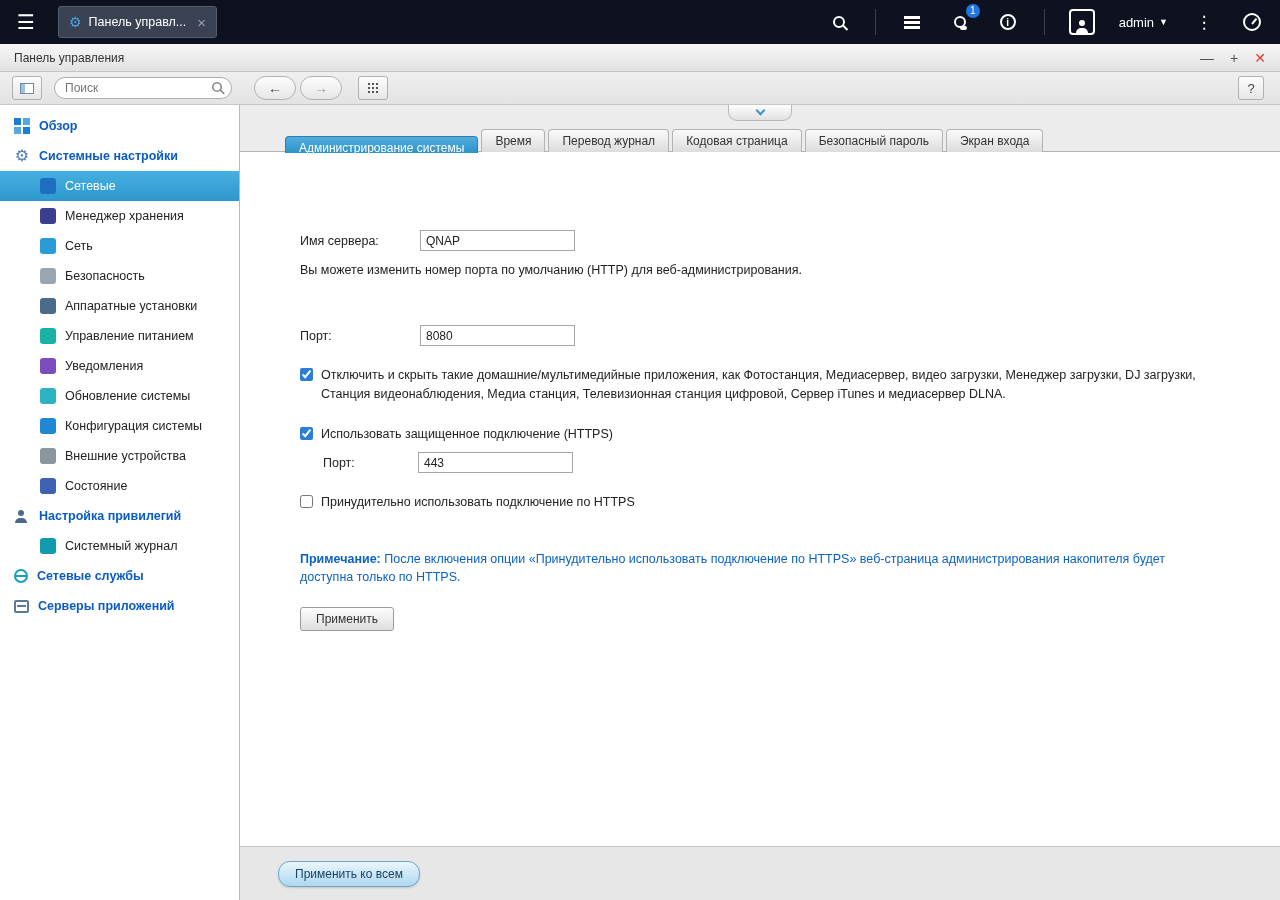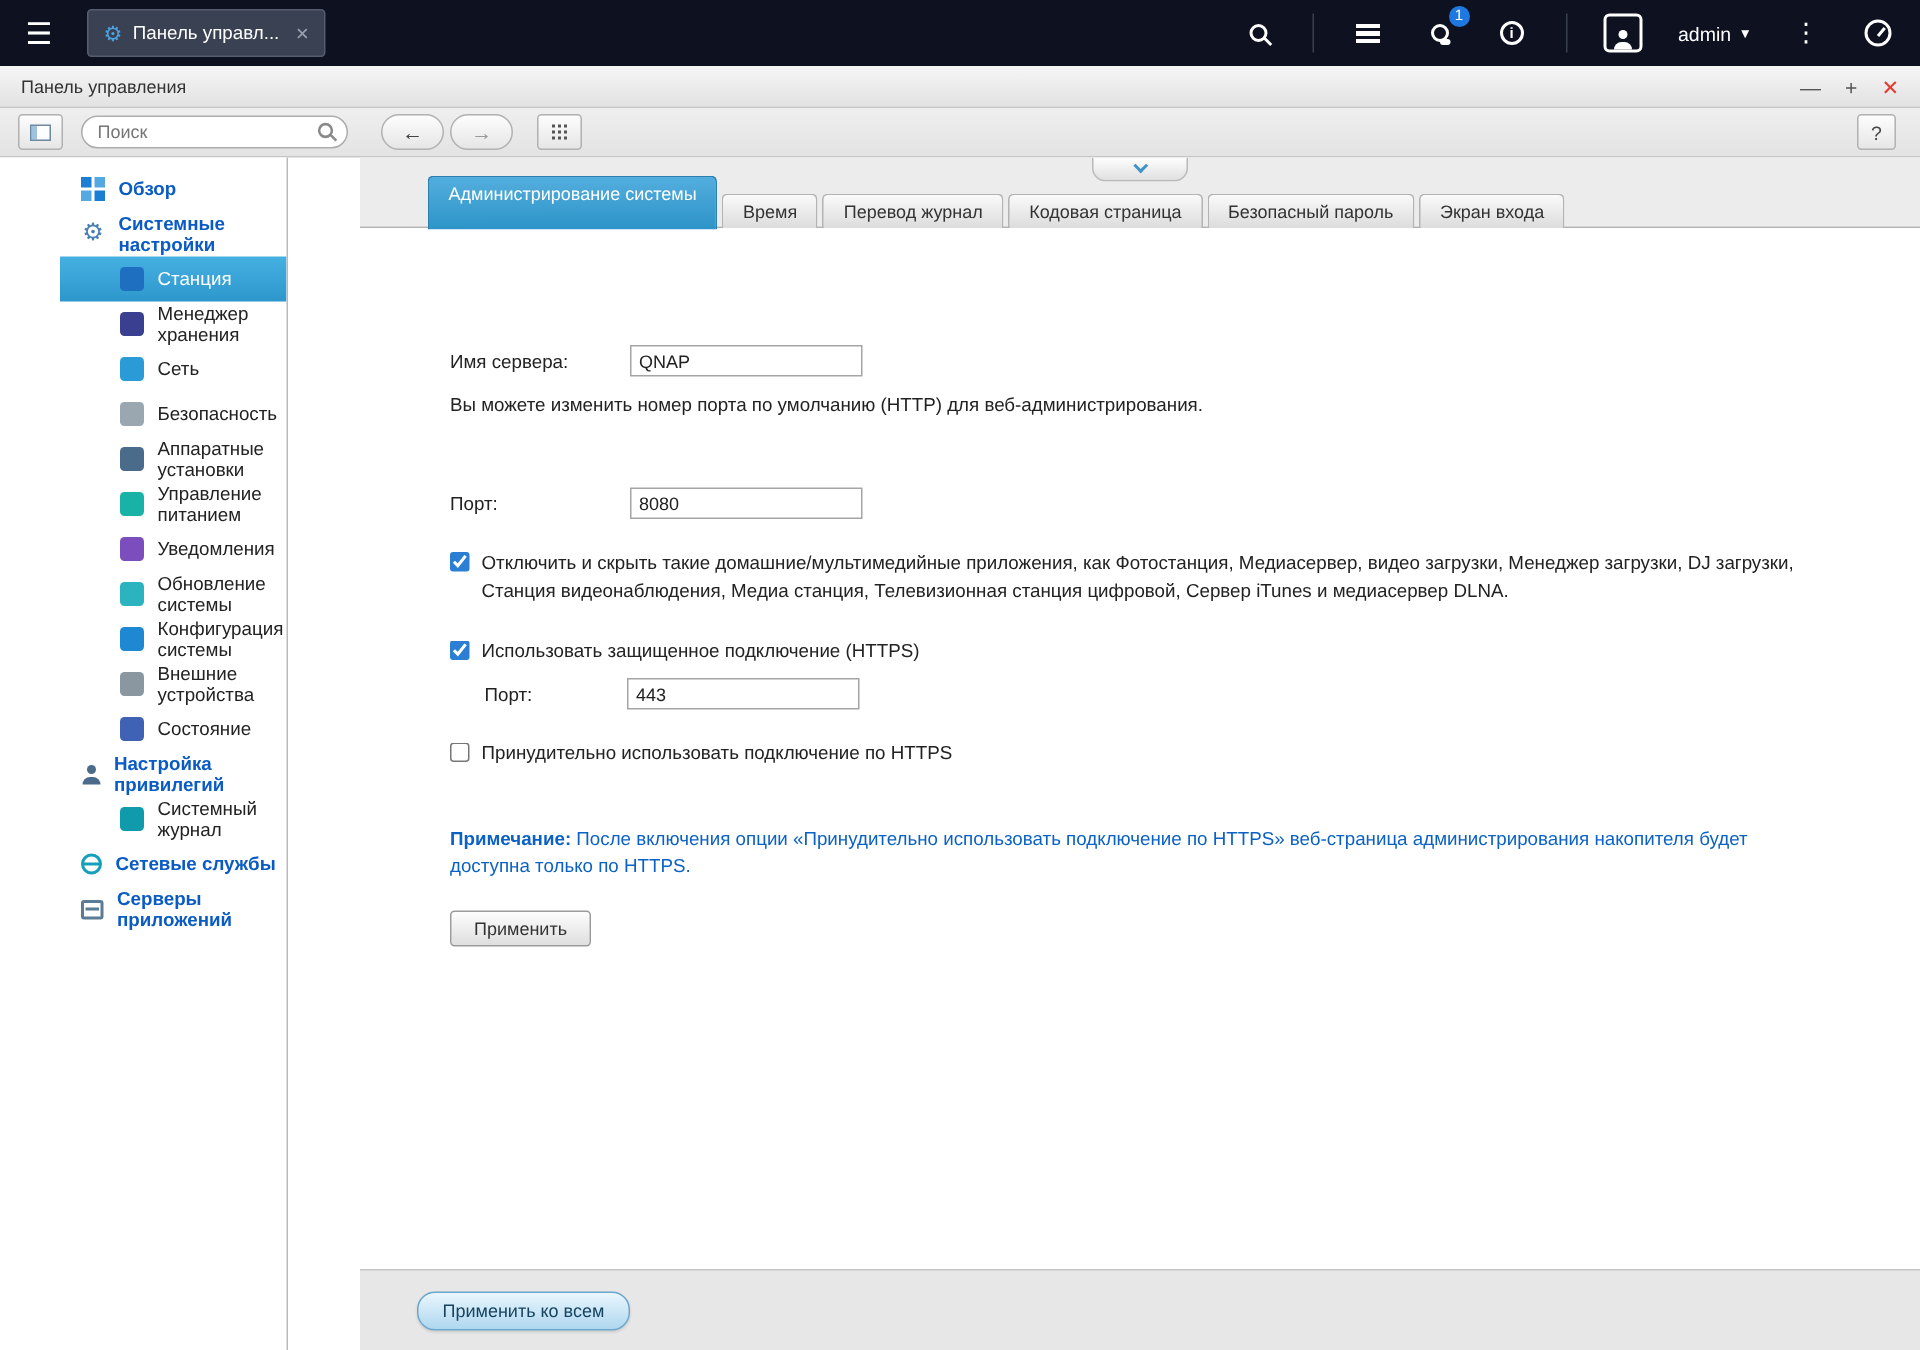--- a/index.html
+++ b/index.html
@@ -68,22 +68,22 @@
   .search-mag { position:absolute; right:9px; top:4px; color:#8a8a8a; transform:scale(.85); }
   .nav-btn { width:42px; font-size:14px; font-weight:bold; border-radius:12px; }
   .nav-btn.fwd { color:#999; }
   .nav-group { display:flex; gap:4px; margin-left:14px; }
   .grid-btn { width:30px; margin-left:8px; }
   .grid-ico { width:2px; height:2px; background:#555; margin:-8px 8px 0 0;
     box-shadow:0 0 0 #555,4px 0 0 #555,8px 0 0 #555,0 4px 0 #555,4px 4px 0 #555,8px 4px 0 #555,0 8px 0 #555,4px 8px 0 #555,8px 8px 0 #555; }
   .help-btn { width:26px; margin-left:auto; margin-right:4px; font-size:13px; }
 
   
-  .sidebar { position:absolute; left:0; top:105px; width:192px; bottom:0;
-    background:#fff; border-right:1px solid #b9b9b9; padding-top:6px; overflow:hidden;padding-left:40px; }
+  .sidebar { position:absolute; left:0; top:105px; width:240px; bottom:0;
+    background:#fff; border-right:1px solid #b9b9b9; padding-top:6px; overflow:hidden; }
   .side-item { height:30px; display:flex; align-items:center; gap:9px; cursor:pointer; font-size:12.5px; }
   .side-top { padding-left:14px; color:#0a5bc4; font-weight:bold; }
   .side-sub { padding-left:40px; color:#222; }
   .side-sub.sel { background:linear-gradient(#47b0e2,#2d96cc); color:#fff; }
   .si { width:16px; height:16px; border-radius:3px; flex:none; }
   .si-overview { border-radius:0; background-image:linear-gradient(#1a7fd4,#1a7fd4),linear-gradient(#54a9e0,#54a9e0),linear-gradient(#54a9e0,#54a9e0),linear-gradient(#1a7fd4,#1a7fd4);
     background-size:7px 7px; background-position:0 0,9px 0,0 9px,9px 9px; background-repeat:no-repeat; }
   .gear-glyph { color:#4a7fb5; font-size:16px; line-height:16px; width:16px; text-align:center; flex:none; }
   .si-system { background:#1f6fc0; }
   .si-storage { background:#3b3f8f; }
@@ -108,21 +108,21 @@
   .collapse-btn { position:absolute; top:0; left:50%; transform:translateX(-50%);
     width:64px; height:16px; background:linear-gradient(#fefefe,#e0e0e0);
     border:1px solid #b9b9b9; border-top:none; border-radius:0 0 9px 9px;
     display:flex; align-items:center; justify-content:center; cursor:pointer; z-index:3; }
   .chev { width:7px; height:7px; border-right:2px solid #3f93c6; border-bottom:2px solid #3f93c6;
     transform:rotate(45deg); margin-top:-4px; }
   .tabstrip { position:absolute; left:45px; top:23px; height:24px; display:flex; gap:3px; align-items:flex-end; z-index:2; }
   .tab { height:23px; line-height:22px; padding:0 13px; font-size:12px; color:#333;
     background:linear-gradient(#fafafa,#dcdcdc); border:1px solid #b3b3b3; border-bottom:none;
     border-radius:4px 4px 0 0; cursor:pointer; white-space:nowrap; }
-  .tab.active { height:36px; background:linear-gradient(#53aede,#2d93c8); color:#fff;
+  .tab.active { height:17px; background:linear-gradient(#53aede,#2d93c8); color:#fff;
     border-color:#2b80ad; margin-bottom:-1px; }
   .content { position:absolute; left:0; top:46px; right:0; bottom:54px; background:#fff;
     border-top:1px solid #b3b3b3; padding:30px 40px 0 60px; overflow:hidden; }
   .frow { display:flex; align-items:center; margin-bottom:12px;margin-top:48px; }
   .frow label { width:120px; font-size:12.5px; color:#222; }
   .frow input[type=text] { width:155px; height:21px; border:1px solid #a5a5a5; padding:0 5px;
     font-size:12px; font-family:inherit; color:#222; }
   .frow.sub { padding-left:23px; margin-top:8px; }
   .frow.sub label { width:95px; }
   .hint { font-size:12.5px; margin:2px 0 16px; color:#222; }
@@ -212,21 +212,21 @@
   <div class="side-item side-top">
     <span class="si si-overview"></span>
     <span>Обзор</span>
   </div>
   <div class="side-item side-top">
     <span class="gear-glyph">⚙</span>
     <span>Системные настройки</span>
   </div>
   <div class="side-item side-sub sel">
     <span class="si si-system"></span>
-    <span>Станция</span>
+    <span>Сетевые</span>
   </div>
   <div class="side-item side-sub">
     <span class="si si-storage"></span>
     <span>Менеджер хранения</span>
   </div>
   <div class="side-item side-sub">
     <span class="si si-network"></span>
     <span>Сеть</span>
   </div>
   <div class="side-item side-sub">

